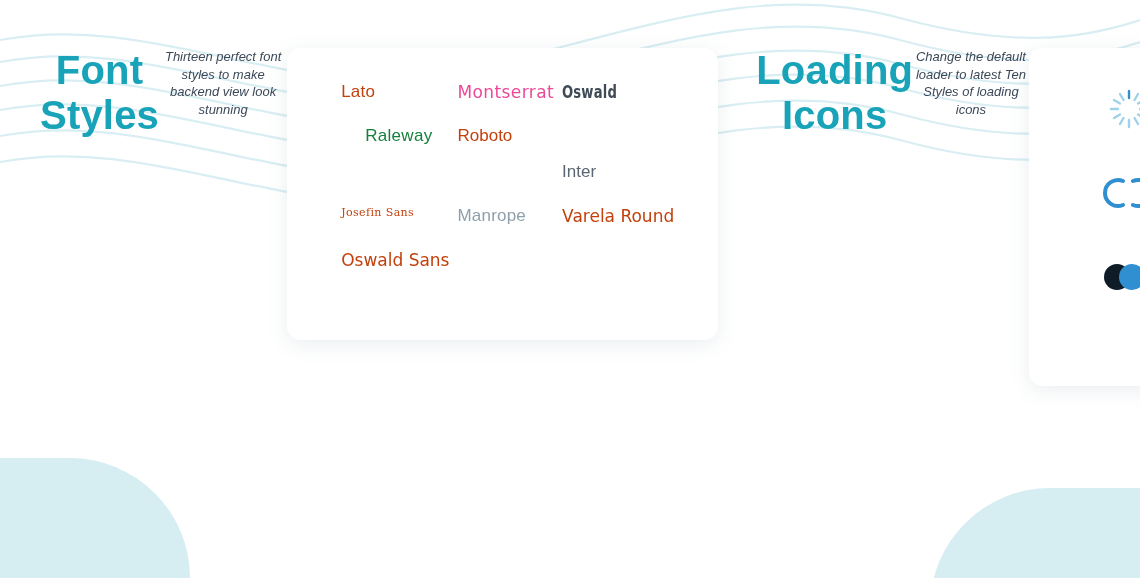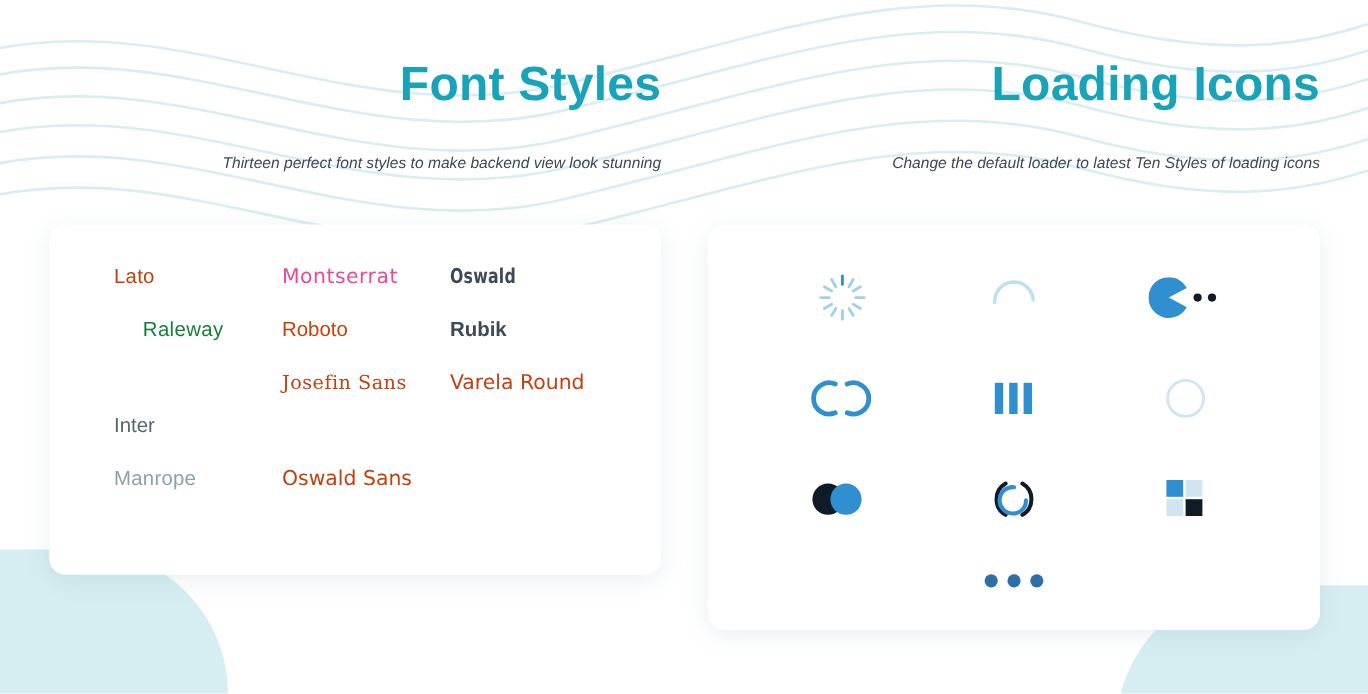--- a/index.html
+++ b/index.html
@@ -58,23 +58,22 @@
     position: relative;
     display: flex;
     width: 1140px;
     box-sizing: border-box;
     padding: 48px 40px 0 40px;
     gap: 38px;
   }
   .col {
     flex: 1 1 0;
     display: flex;
-    flex-direction: column;
-    align-items: flex-end;
-    gap: 12px;
+    flex-direction: row;
+    align-items: flex-start;
   }
 
   .heading {
     font-size: 40px;
     font-weight: bold;
     color: #18a3b8;
     letter-spacing: 0.2px;
     margin: 0 0 22px 0;
     text-align: center;
   }
@@ -119,21 +118,21 @@
   
   .f-lato        { font-family: "Liberation Sans", sans-serif; letter-spacing: .2px; }
   .f-montserrat  { font-family: "DejaVu Sans", sans-serif; letter-spacing: .4px; color:#ec4899;}
   .f-opensans    { font-family: "DejaVu Sans", sans-serif; }
   .f-oswald      { font-family: "DejaVu Sans Condensed", "Liberation Sans Narrow", "Liberation Sans", sans-serif; font-weight: bold; letter-spacing: .2px; transform: scaleX(.86); transform-origin: left center; color:#3f4a56;}
   .f-raleway     { font-family: Liberation Sans, sans-serif; color:#15803d; letter-spacing:.3px;margin-left:24px;}
   .f-roboto      { font-family: "Liberation Sans", sans-serif; }
   .f-poppins     { font-family: "DejaVu Sans", sans-serif; letter-spacing:.1px;}
   .f-rubik       { font-family: "Liberation Sans", sans-serif; font-weight: bold; color:#3f4a56;}
   .f-inter       { font-family: "Liberation Sans", sans-serif; color:#5a6673;margin-top:36px;}
-  .f-josefin     { font-family: "DejaVu Serif", serif; font-size:16px; letter-spacing:.4px;}
+  .f-josefin     { font-family: "DejaVu Serif", serif; font-size:11px; letter-spacing:.4px;}
   .f-varela      { font-family: "DejaVu Sans", sans-serif; }
   .f-manrope     { font-family: "Liberation Sans", sans-serif; color:#8fa0ad; letter-spacing:.2px;}
   .f-nunito      { font-family: "DejaVu Sans", sans-serif; }
 
   
   .loader-grid {
     display: grid;
     grid-template-columns: 1fr 1fr 1fr;
     row-gap: 22px;
     justify-items: center;
@@ -178,25 +177,24 @@
       <h1 class="heading">Font Styles</h1>
       <p class="subtitle">Thirteen perfect font styles to make backend view look stunning</p>
 
       <div class="card card-fonts">
         <div class="font-grid">
           <div class="font-item f-lato">Lato</div>
           <div class="font-item f-montserrat">Montserrat</div>
           <div class="font-item f-oswald">Oswald</div>
           <div class="font-item f-raleway">Raleway</div>
           <div class="font-item f-roboto">Roboto</div>
-          <div class="font-item f-rubik">Rubik</div>
           <div class="font-item f-inter">Inter</div>
           <div class="font-item f-josefin">Josefin Sans</div>
+          <div class="font-item f-manrope">Manrope</div>
           <div class="font-item f-varela">Varela Round</div>
-          <div class="font-item f-manrope">Manrope</div>
           <div class="font-item f-nunito">Oswald Sans</div>
         </div>
       </div>
     </div>
 
     <div class="col">
       <h1 class="heading">Loading Icons</h1>
       <p class="subtitle">Change the default loader to latest Ten Styles of loading icons</p>
 
       <div class="card card-loaders">

